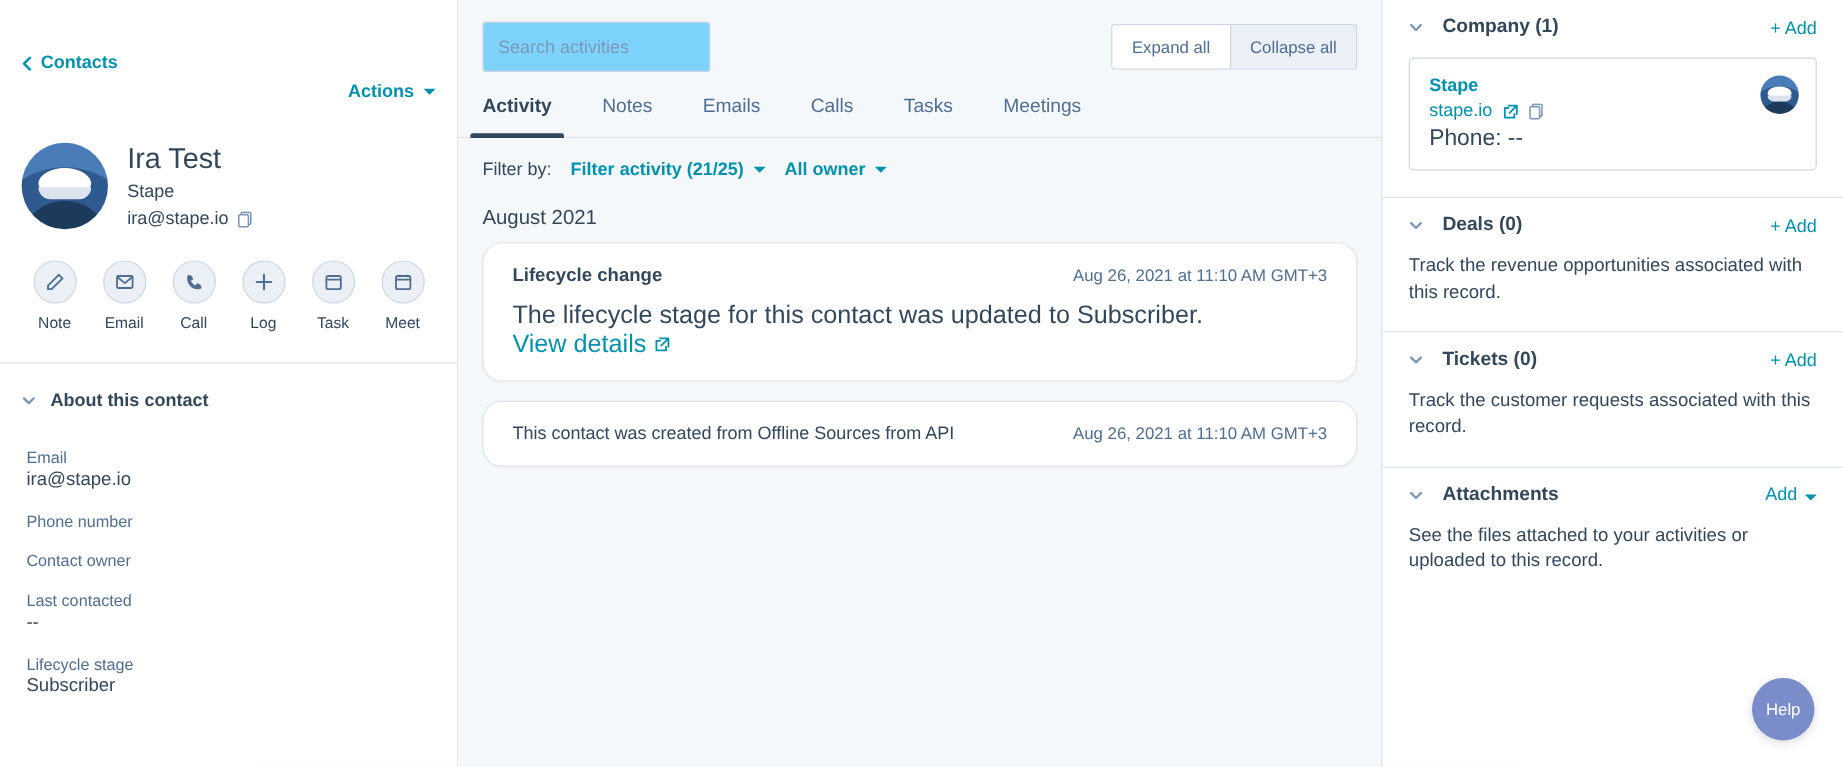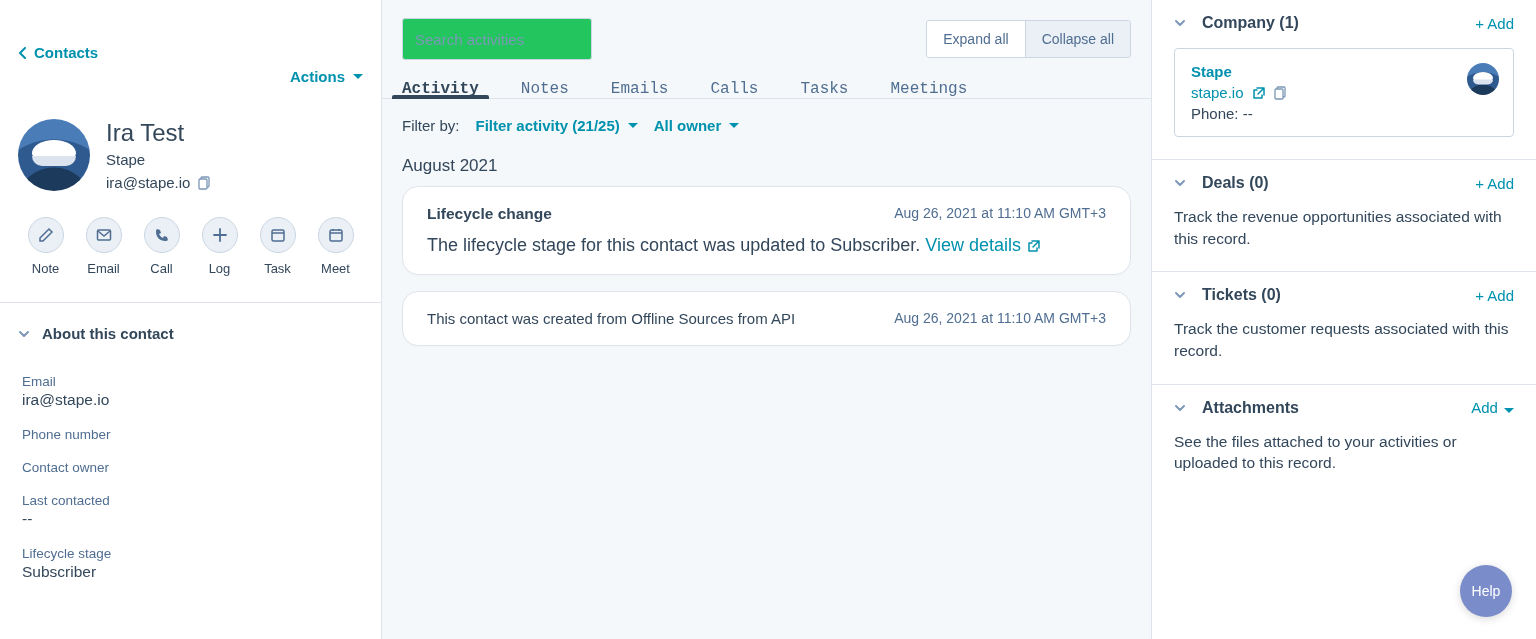--- a/index.html
+++ b/index.html
@@ -115,41 +115,41 @@
     display:flex; flex-direction:column;
     padding: 0;
   }
   .center-top {
     display:flex; justify-content:space-between; align-items:center;
     padding:18px 20px 0 20px;
   }
   .search-box {
     display:flex; align-items:center;
     width:190px; height:42px;
-    background:#22c55e; border:1px solid #cbd6e2; border-radius:3px;
+    background:#7dd3fc; border:1px solid #cbd6e2; border-radius:3px;
     padding:0 12px; gap:10px; color:#7c98b6;
   }
   .search-box input {
     border:none; outline:none; flex:1; font-size:15px; color:#33475b;
     background:transparent;
   }
   .search-box input::placeholder { color:#7c98b6; }
   .expand-group {
     display:flex; border:1px solid #cbd6e2; border-radius:3px; overflow:hidden;
     font-size:14px;
   }
   .expand-btn { padding:10px 16px; background:#fff; color:#506e91; }
   .collapse-btn { padding:10px 16px; background:#eaf0f6; color:#506e91; border-left:1px solid #cbd6e2;}
   .tabs {
     display:flex; gap:42px;
     padding: 20px 20px 0 20px;
     border-bottom:1px solid #dfe3eb;
     font-size:16px; color:#506e91;
   }
-  .tab { position:relative; cursor:pointer;font-family:Liberation Mono, monospace;}
+  .tab { padding-bottom:16px; position:relative; cursor:pointer;}
   .tab.active { color:#33475b; font-weight:600; }
   .tab.active::after {
     content:""; position:absolute; left:-10px; right:-10px; bottom:-1px;
     height:4px; background:#33475b; border-radius:2px 2px 0 0;
   }
   .filter-row {
     display:flex; align-items:center; gap:16px;
     padding:18px 20px 8px 20px; font-size:15px;
   }
   .filter-label { color:#33475b; }
@@ -157,21 +157,21 @@
   .month-heading { padding: 14px 20px 10px 20px; font-size:17px; color:#33475b;}
   .cards { padding:0 20px; display:flex; flex-direction:column; gap:16px;}
   .card {
     background:#fff; border:1px solid #dfe3eb; border-radius:16px;
     padding:18px 24px;
     box-shadow:0 1px 2px rgba(0,0,0,0.02);
   }
   .card-top { display:flex; justify-content:space-between; align-items:flex-start; }
   .card-title { font-weight:600; color:#33475b; font-size:15.5px;}
   .card-time { color:#506e91; font-size:14px;}
-  .card-body { margin-top:12px; color:#33475b; font-size:18px; }
+  .card-body { margin-top:12px; color:#33475b; font-size:21px; }
   .view-details { color:#0091ae; font-weight:500; display:inline-flex; align-items:center; gap:6px;}
   .ext-icon { width:14px; height:14px; }
 
   
   .right {
     width: 384px;
     display:flex; flex-direction:column;
   }
   .rsection { border-bottom:1px solid #dfe3eb; padding:14px 22px 22px 22px;}
   .rheader { display:flex; justify-content:space-between; align-items:center; }
@@ -180,21 +180,21 @@
   .radd { color:#0091ae; font-size:15px; font-weight:500;}
   .company-card {
     margin-top:16px;
     border:1px solid #cbd6e2; border-radius:4px;
     padding:14px 16px;
     position:relative;
   }
   .company-name { color:#0091ae; font-weight:600; font-size:15px;}
   .company-domain-row { display:flex; align-items:center; gap:8px; margin-top:4px; }
   .company-domain { color:#0091ae; font-size:15px; }
-  .company-phone { margin-top:4px; font-size:15px; color:#33475b;}
+  .company-phone { margin-top:4px; font-size:19px; color:#33475b;}
   .mini-avatar {
     position:absolute; right:14px; top:14px;
     width:32px; height:32px; border-radius:50%;
     background: radial-gradient(circle at 50% 120%, #1b3a5c 0%, #1b3a5c 40%, #2f5a8f 41%, #2f5a8f 70%, #4a7cb8 71%);
     overflow:hidden;
   }
   .mini-avatar::before{
     content:""; position:absolute; left:50%; top:44%;
     width:20px; height:10px; background:#fff;
     border-radius:50% 50% 48% 48% / 60% 60% 40% 40%;

